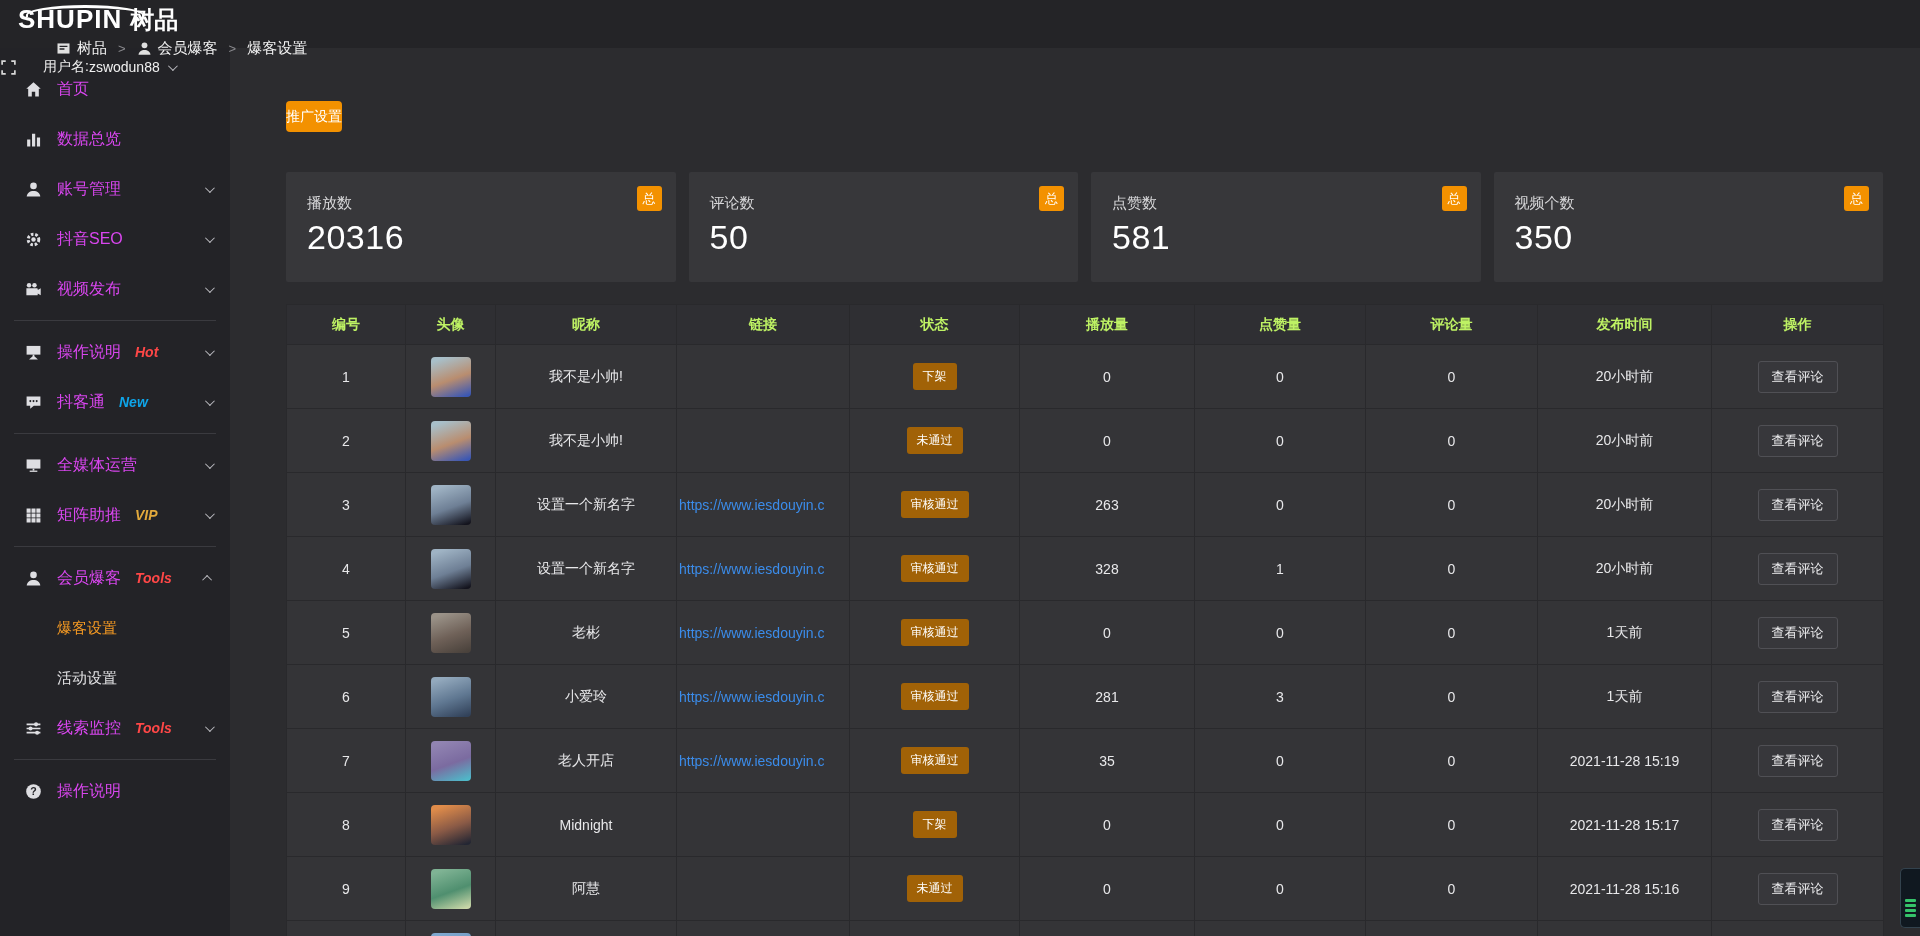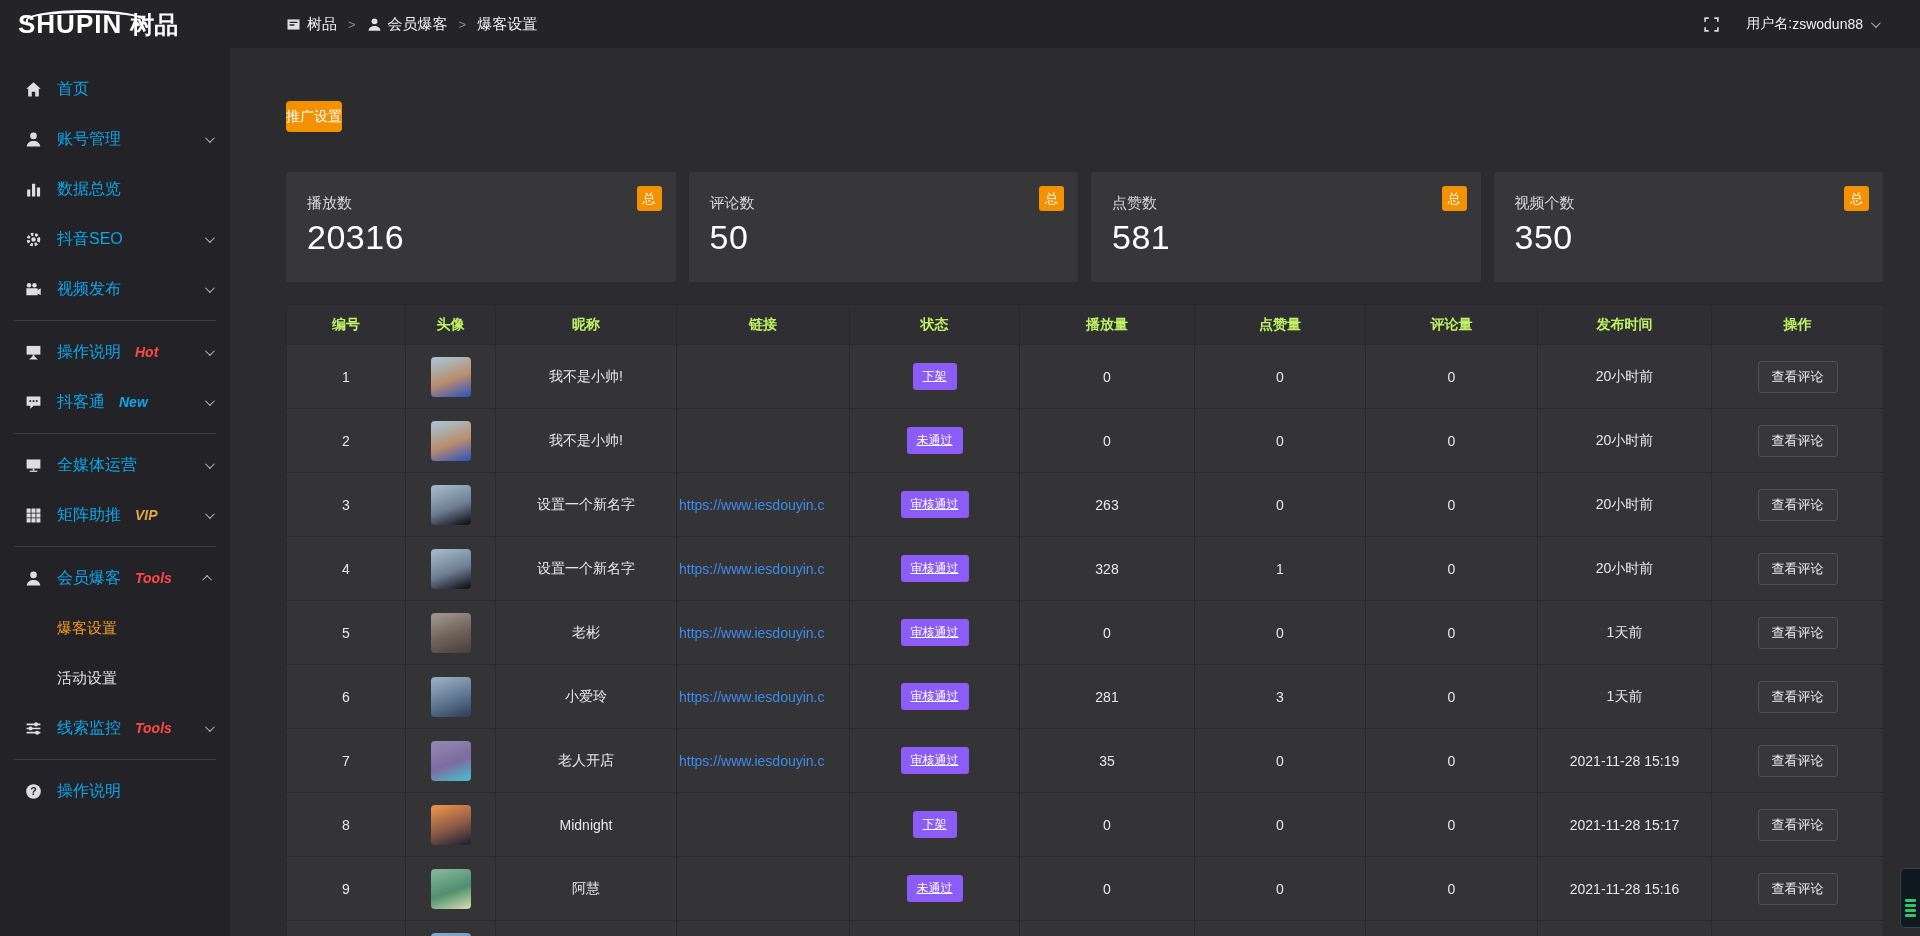--- a/index.html
+++ b/index.html
@@ -1,39 +1,39 @@
 <!DOCTYPE html>
 <html><head>
 <meta charset="utf-8">
 <style>
   * { margin:0; padding:0; box-sizing:border-box; }
   html,body { width:1920px; height:936px; overflow:hidden; }
   body { font-family:"Liberation Sans","DejaVu Sans",sans-serif; background:#2c2c2f; color:#e6e6e6; position:relative; }
 
   
-  .topbar { position:absolute; top:0; left:0; width:1920px; height:48px; background:#242427; display:flex; align-items:center; z-index:20; }
+  .topbar { position:absolute; top:0; left:0; width:1920px; height:48px; background:#242427; display:flex; z-index:20;flex-direction:column; }
   .logo { width:230px; flex:none; display:flex; align-items:flex-end; padding:6px 0 7px 18px; position:relative; }
   .logo-arc { position:absolute; top:5px; left:26px; width:118px; height:12px; border:solid #fff; border-width:3px 2px 0 2px; border-radius:60% 60% 0 0/100% 100% 0 0; }
   .logo-main { font-size:26px; font-weight:bold; letter-spacing:1px; color:#fff; line-height:1; }
   .logo-cn { font-size:24px; font-weight:bold; color:#fff; margin-left:8px; line-height:1; }
   .breadcrumb { display:flex; align-items:center; margin-left:56px; flex:1; font-size:15px; }
   .crumb { display:flex; align-items:center; color:#f2f2f2; cursor:pointer; }
   .crumb .bc-ico { width:15px; height:15px; margin-right:6px; color:#e0e0e0; }
   .crumb-sep { color:#8a8a8e; margin:0 11px; font-size:13px; }
   .topbar-right { display:flex; align-items:center; padding-right:42px; }
   .fs-btn { width:17px; height:17px; color:#d8d8d8; margin-right:26px; cursor:pointer; }
   .user-menu { display:flex; align-items:center; font-size:14px; color:#f0f0f0; cursor:pointer; }
   .chev { width:7px; height:7px; border-right:1.5px solid #b9b9be; border-bottom:1.5px solid #b9b9be; display:inline-block; transform:rotate(45deg) translateY(-2px); margin-left:8px; }
   .chev.up { transform:rotate(-135deg) translateY(-2px); }
 
   
   .sidebar { position:absolute; top:48px; left:0; bottom:0; width:230px; background:#232327; padding-top:16px; overflow:hidden; }
   .side-item { height:50px; display:flex; align-items:center; padding:0 18px 0 25px; cursor:pointer; position:relative; }
   .side-item .s-ico { width:17px; height:17px; color:#dedee2; flex:none; }
-  .side-item .s-label { font-size:16px; color:#0ea5e9; margin-left:15px; }
+  .side-item .s-label { font-size:16px; color:#d946ef; margin-left:15px; }
   .s-badge { font-size:14px; font-weight:bold; font-style:italic; margin-left:14px;text-align:center; }
   .side-item .s-chev { margin-left:auto; }
   .side-sub { height:50px; display:flex; align-items:center; padding-left:57px; font-size:15px; color:#e2e2e4; cursor:pointer; }
   .side-sub.active { color:#f59a23; }
   .side-divider { height:1px; background:#3a3a3f; margin:6px 14px; }
 
   
   .main { position:absolute; top:48px; left:230px; right:0; bottom:0; padding:53px 0 0 56px; }
   .promo-btn { display:inline-block; background:#f39100; color:#fff; border:none; border-radius:4px; font-size:14px; width:56px; height:31px; cursor:pointer; font-family:inherit; }
   .stats-row { display:flex; gap:13px; margin-top:40px; width:1597px; }
@@ -43,21 +43,21 @@
   .stat-badge { position:absolute; top:14px; right:14px; width:25px; height:25px; background:#f39100; color:#fff; font-size:13px; border-radius:3px; display:flex; align-items:center; justify-content:center; }
 
   
   .tbl-wrap { margin-top:22px; width:1597px; }
   table { border-collapse:collapse; table-layout:fixed; width:1597px; }
   th,td { border:1px solid #29292c; text-align:center; font-size:14px; color:#e8e8ea; overflow:hidden; }
   thead th { height:40px; background:#2f2f33; font-weight:bold; color:#bef264; }
   tbody td { height:64px; background:#343437; }
   .avatar { width:40px; height:40px; border-radius:4px; margin:0 auto; }
   .cell-link { color:#3b8cea; text-align:left; white-space:nowrap; font-size:14px; text-decoration:none; display:block; padding-left:2px; cursor:pointer; }
-  .badge-status { display:inline-block; background:#8b5cf6; color:#fff; font-size:12px; padding:5px 10px; border-radius:3px; white-space:nowrap;text-decoration:underline; }
+  .badge-status { display:inline-block; background:#a16207; color:#fff; font-size:12px; padding:5px 10px; border-radius:3px; white-space:nowrap; }
   .view-btn { background:#37373b; border:1px solid #505055; color:#ececee; font-size:13px; padding:6px 13px; border-radius:3px; cursor:pointer; font-family:inherit; white-space:nowrap; }
 
   
   .float-widget { position:absolute; top:868px; right:0; width:20px; height:60px; background:#101820; border:1px solid #33424d; border-right:none; border-radius:5px 0 0 5px; z-index:30; cursor:pointer; padding-top:28px; }
   .float-widget i { display:block; width:11px; height:3px; background:#35c26a; margin:2px auto 0; border-radius:1px; }
 
   svg { display:block; width:100%; height:100%; }
 </style>
 </head>
 <body>
@@ -112,34 +112,34 @@
       <span class="s-ico">
         <svg viewBox="0 0 16 16">
           <path fill="currentColor" d="M8 1.2 14.8 7.2H13v7.3H9.6V10.2H6.4v4.3H3V7.2H1.2z"></path>
         </svg>
       </span>
       <span class="s-label">首页</span>
     </div>
     <div class="side-item">
       <span class="s-ico">
         <svg viewBox="0 0 16 16">
+          <path fill="currentColor" d="M2 14.5V8h3v6.5zm4.6 0v-12h3v12zm4.6 0V6h3v8.5z"></path>
+        </svg>
+      </span>
+      <span class="s-label">数据总览</span>
+    </div>
+    <div class="side-item">
+      <span class="s-ico">
+        <svg viewBox="0 0 16 16">
           <circle fill="currentColor" cx="8" cy="4.6" r="3.1"></circle>
           <path fill="currentColor" d="M1.6 14.6c.3-3.2 3-5.1 6.4-5.1s6.1 1.9 6.4 5.1z"></path>
         </svg>
       </span>
       <span class="s-label">账号管理</span>
       <span class="chev s-chev"></span>
-    </div>
-    <div class="side-item">
-      <span class="s-ico">
-        <svg viewBox="0 0 16 16">
-          <path fill="currentColor" d="M2 14.5V8h3v6.5zm4.6 0v-12h3v12zm4.6 0V6h3v8.5z"></path>
-        </svg>
-      </span>
-      <span class="s-label">数据总览</span>
     </div>
     <div class="side-item">
       <span class="s-ico">
         <svg viewBox="0 0 16 16">
           <circle cx="8" cy="8" r="5" fill="none" stroke="currentColor" stroke-width="2.8" stroke-dasharray="2.4 1.7"></circle>
           <circle fill="currentColor" cx="8" cy="8" r="2.1"></circle>
         </svg>
       </span>
       <span class="s-label">抖音SEO</span>
       <span class="chev s-chev"></span>

